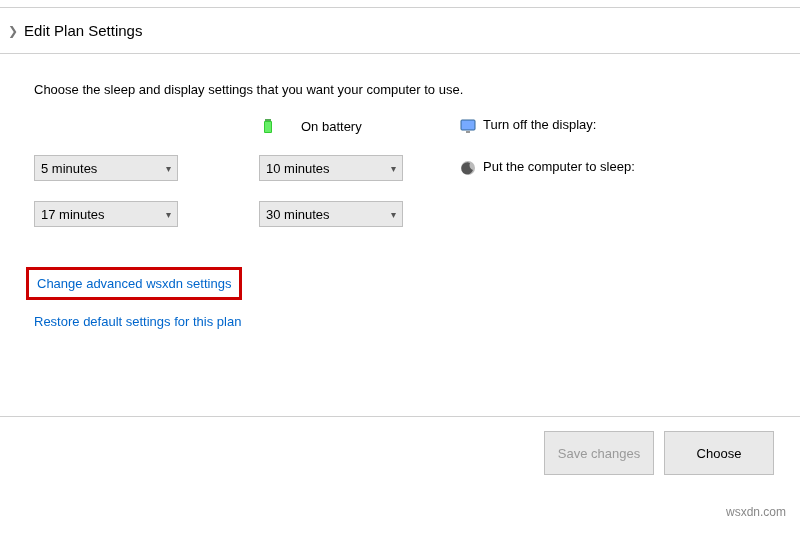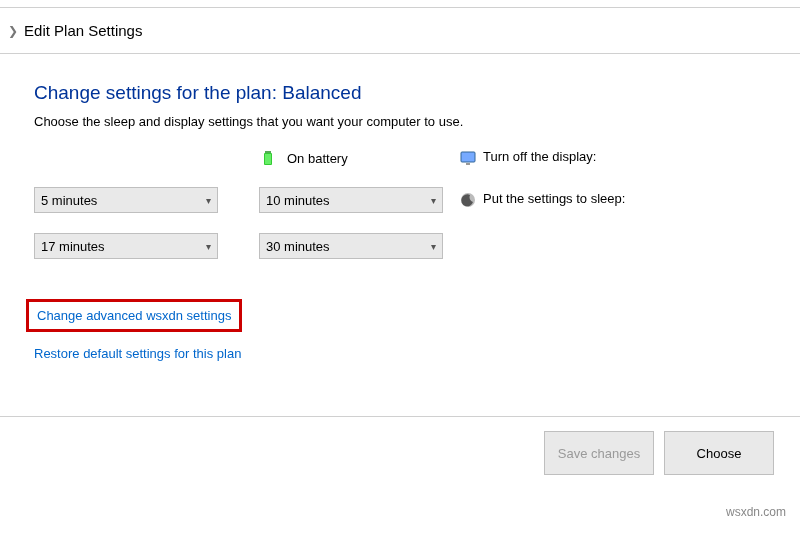--- a/index.html
+++ b/index.html
@@ -42,33 +42,33 @@
     }
     .grid {
       display: grid;
       grid-template-columns: 225px 200px 200px;
       row-gap: 20px;
       align-items: center;
     }
     .colhead {
       display: flex;
       align-items: center;
-      gap: 10px;
+      gap: 24px;
       font-size: 13px;
     }
     .rowlabel {
       display: flex;
       gap: 6px;
       font-size: 13px;
     }
     .icon { width: 18px; height: 18px; display: inline-block; }
     .select {
       background: #e9e9e9;
       border: 1px solid #bfbfbf;
-      width: 184px;
+      width: 144px;
       height: 26px;
       padding: 0 6px;
       display: flex;
       align-items: center;
       justify-content: space-between;
       font-size: 13px;
       cursor: pointer;
     }
     .select .arrow { font-size: 10px; color: #555; }
     .links {
@@ -120,21 +120,20 @@
 <body>
 
 <div class="top-divider"></div>
 
 <div class="breadcrumb">
   <span class="chev">❯</span>
   <span>Edit Plan Settings</span>
 </div>
 
 <div class="content">
-  <h1>Change settings for the plan: Balanced</h1>
   <div class="subtitle">Choose the sleep and display settings that you want your computer to use.</div>
 
   <div class="grid">
 
     <div></div>
     <div class="colhead">
       <span class="icon">
         <svg viewBox="0 0 18 18">
             <rect x="6" y="2" width="6" height="2" fill="#5a5"></rect>
             <rect x="5" y="4" width="8" height="12" rx="1" fill="#3c3"></rect>
@@ -162,21 +161,21 @@
       <span class="arrow">▾</span>
     </div>
 
     <div class="rowlabel">
       <span class="icon">
         <svg viewBox="0 0 18 18">
             <circle cx="9" cy="9" r="7" fill="#bbb"></circle>
             <path d="M11 4 A6 6 0 1 0 14 11 A5 5 0 0 1 11 4" fill="#555"></path>
           </svg>
       </span>
-      <span>Put the settings to sleep:</span>
+      <span>Put the computer to sleep:</span>
     </div>
     <div class="select">
       <span>17 minutes</span>
       <span class="arrow">▾</span>
     </div>
     <div class="select">
       <span>30 minutes</span>
       <span class="arrow">▾</span>
     </div>
   </div>

